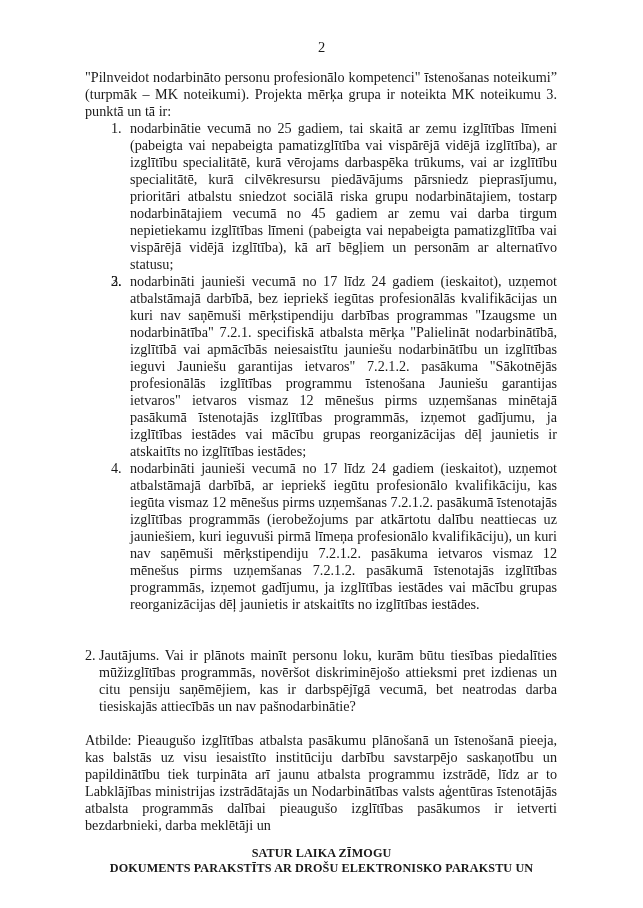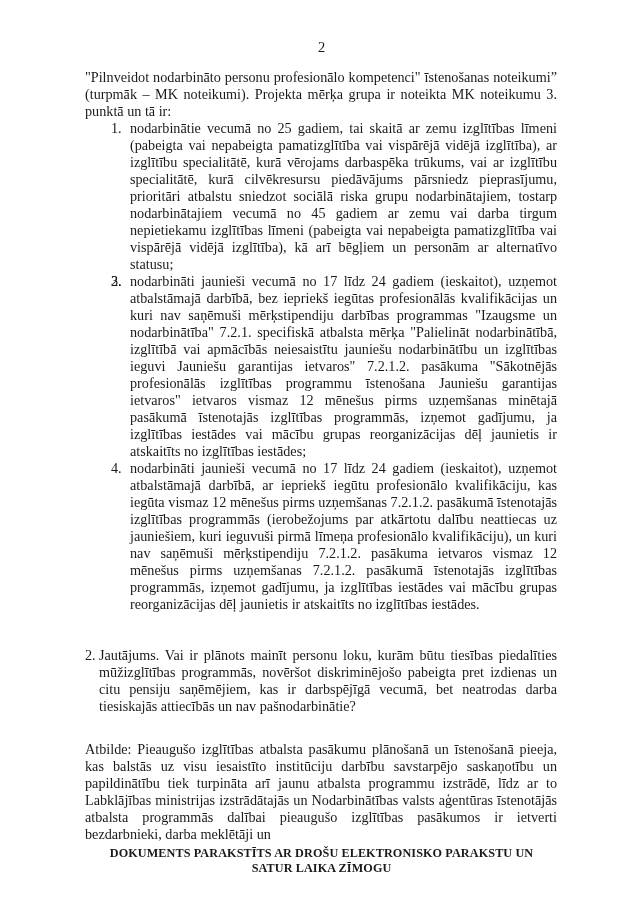--- a/index.html
+++ b/index.html
@@ -62,21 +62,21 @@
       position: relative;
       padding-left: 14px;
       text-align: justify;
     }
     .question .num {
       position: absolute;
       left: 0;
       top: 0;
     }
     .answer {
-      margin-top: 26px;
+      margin-top: 17px;
       text-align: justify;
     }
     .footer {
       position: absolute;
       left: 0;
       top: 846px;
       width: 643px;
       text-align: center;
       font-weight: bold;
       font-size: 12.2px;
@@ -108,25 +108,25 @@
         <span>nodarbināti jaunieši vecumā no 17 līdz 24 gadiem (ieskaitot), uzņemot atbalstāmajā darbībā, bez iepriekš iegūtas profesionālās kvalifikācijas un kuri nav saņēmuši mērķstipendiju darbības programmas "Izaugsme un nodarbinātība" 7.2.1. specifiskā atbalsta mērķa "Palielināt nodarbinātībā, izglītībā vai apmācībās neiesaistītu jauniešu nodarbinātību un izglītības ieguvi Jauniešu garantijas ietvaros" 7.2.1.2. pasākuma "Sākotnējās profesionālās izglītības programmu īstenošana Jauniešu garantijas ietvaros" ietvaros vismaz 12 mēnešus pirms uzņemšanas minētajā pasākumā īstenotajās izglītības programmās, izņemot gadījumu, ja izglītības iestādes vai mācību grupas reorganizācijas dēļ jaunietis ir atskaitīts no izglītības iestādes;</span>
       </li>
       <li class="list-item">
         <span class="num">4.</span>
         <span>nodarbināti jaunieši vecumā no 17 līdz 24 gadiem (ieskaitot), uzņemot atbalstāmajā darbībā, ar iepriekš iegūtu profesionālo kvalifikāciju, kas iegūta vismaz 12 mēnešus pirms uzņemšanas 7.2.1.2. pasākumā īstenotajās izglītības programmās (ierobežojums par atkārtotu dalību neattiecas uz jauniešiem, kuri ieguvuši pirmā līmeņa profesionālo kvalifikāciju), un kuri nav saņēmuši mērķstipendiju 7.2.1.2. pasākuma ietvaros vismaz 12 mēnešus pirms uzņemšanas 7.2.1.2. pasākumā īstenotajās izglītības programmās, izņemot gadījumu, ja izglītības iestādes vai mācību grupas reorganizācijas dēļ jaunietis ir atskaitīts no izglītības iestādes.</span>
       </li>
     </ul>
 
     <div class="question">
       <span class="num">2.</span>
-      <span>Jautājums. Vai ir plānots mainīt personu loku, kurām būtu tiesības piedalīties mūžizglītības programmās, novēršot diskriminējošo pabeigta pret izdienas un citu pensiju saņēmējiem, kas ir darbspējīgā vecumā, bet neatrodas darba tiesiskajās attiecībās un nav pašnodarbinātie?</span>
+      <span>Jautājums. Vai ir plānots mainīt personu loku, kurām būtu tiesības piedalīties mūžizglītības programmās, novēršot diskriminējošo attieksmi pret izdienas un citu pensiju saņēmējiem, kas ir darbspējīgā vecumā, bet neatrodas darba tiesiskajās attiecībās un nav pašnodarbinātie?</span>
     </div>
 
     <p class="para answer">Atbilde: Pieaugušo izglītības atbalsta pasākumu plānošanā un īstenošanā pieeja, kas balstās uz visu iesaistīto institūciju darbību savstarpējo saskaņotību un papildinātību tiek turpināta arī jaunu atbalsta programmu izstrādē, līdz ar to Labklājības ministrijas izstrādātajās un Nodarbinātības valsts aģentūras īstenotājās atbalsta programmās dalībai pieaugušo izglītības pasākumos ir ietverti bezdarbnieki, darba meklētāji un</p>
 
   </div>
 
   <div class="footer">
+    <div>SATUR LAIKA ZĪMOGU</div>
     <div>DOKUMENTS PARAKSTĪTS AR DROŠU ELEKTRONISKO PARAKSTU UN</div>
-    <div>SATUR LAIKA ZĪMOGU</div>
   </div>
 
 </div>
 
 </body></html>

